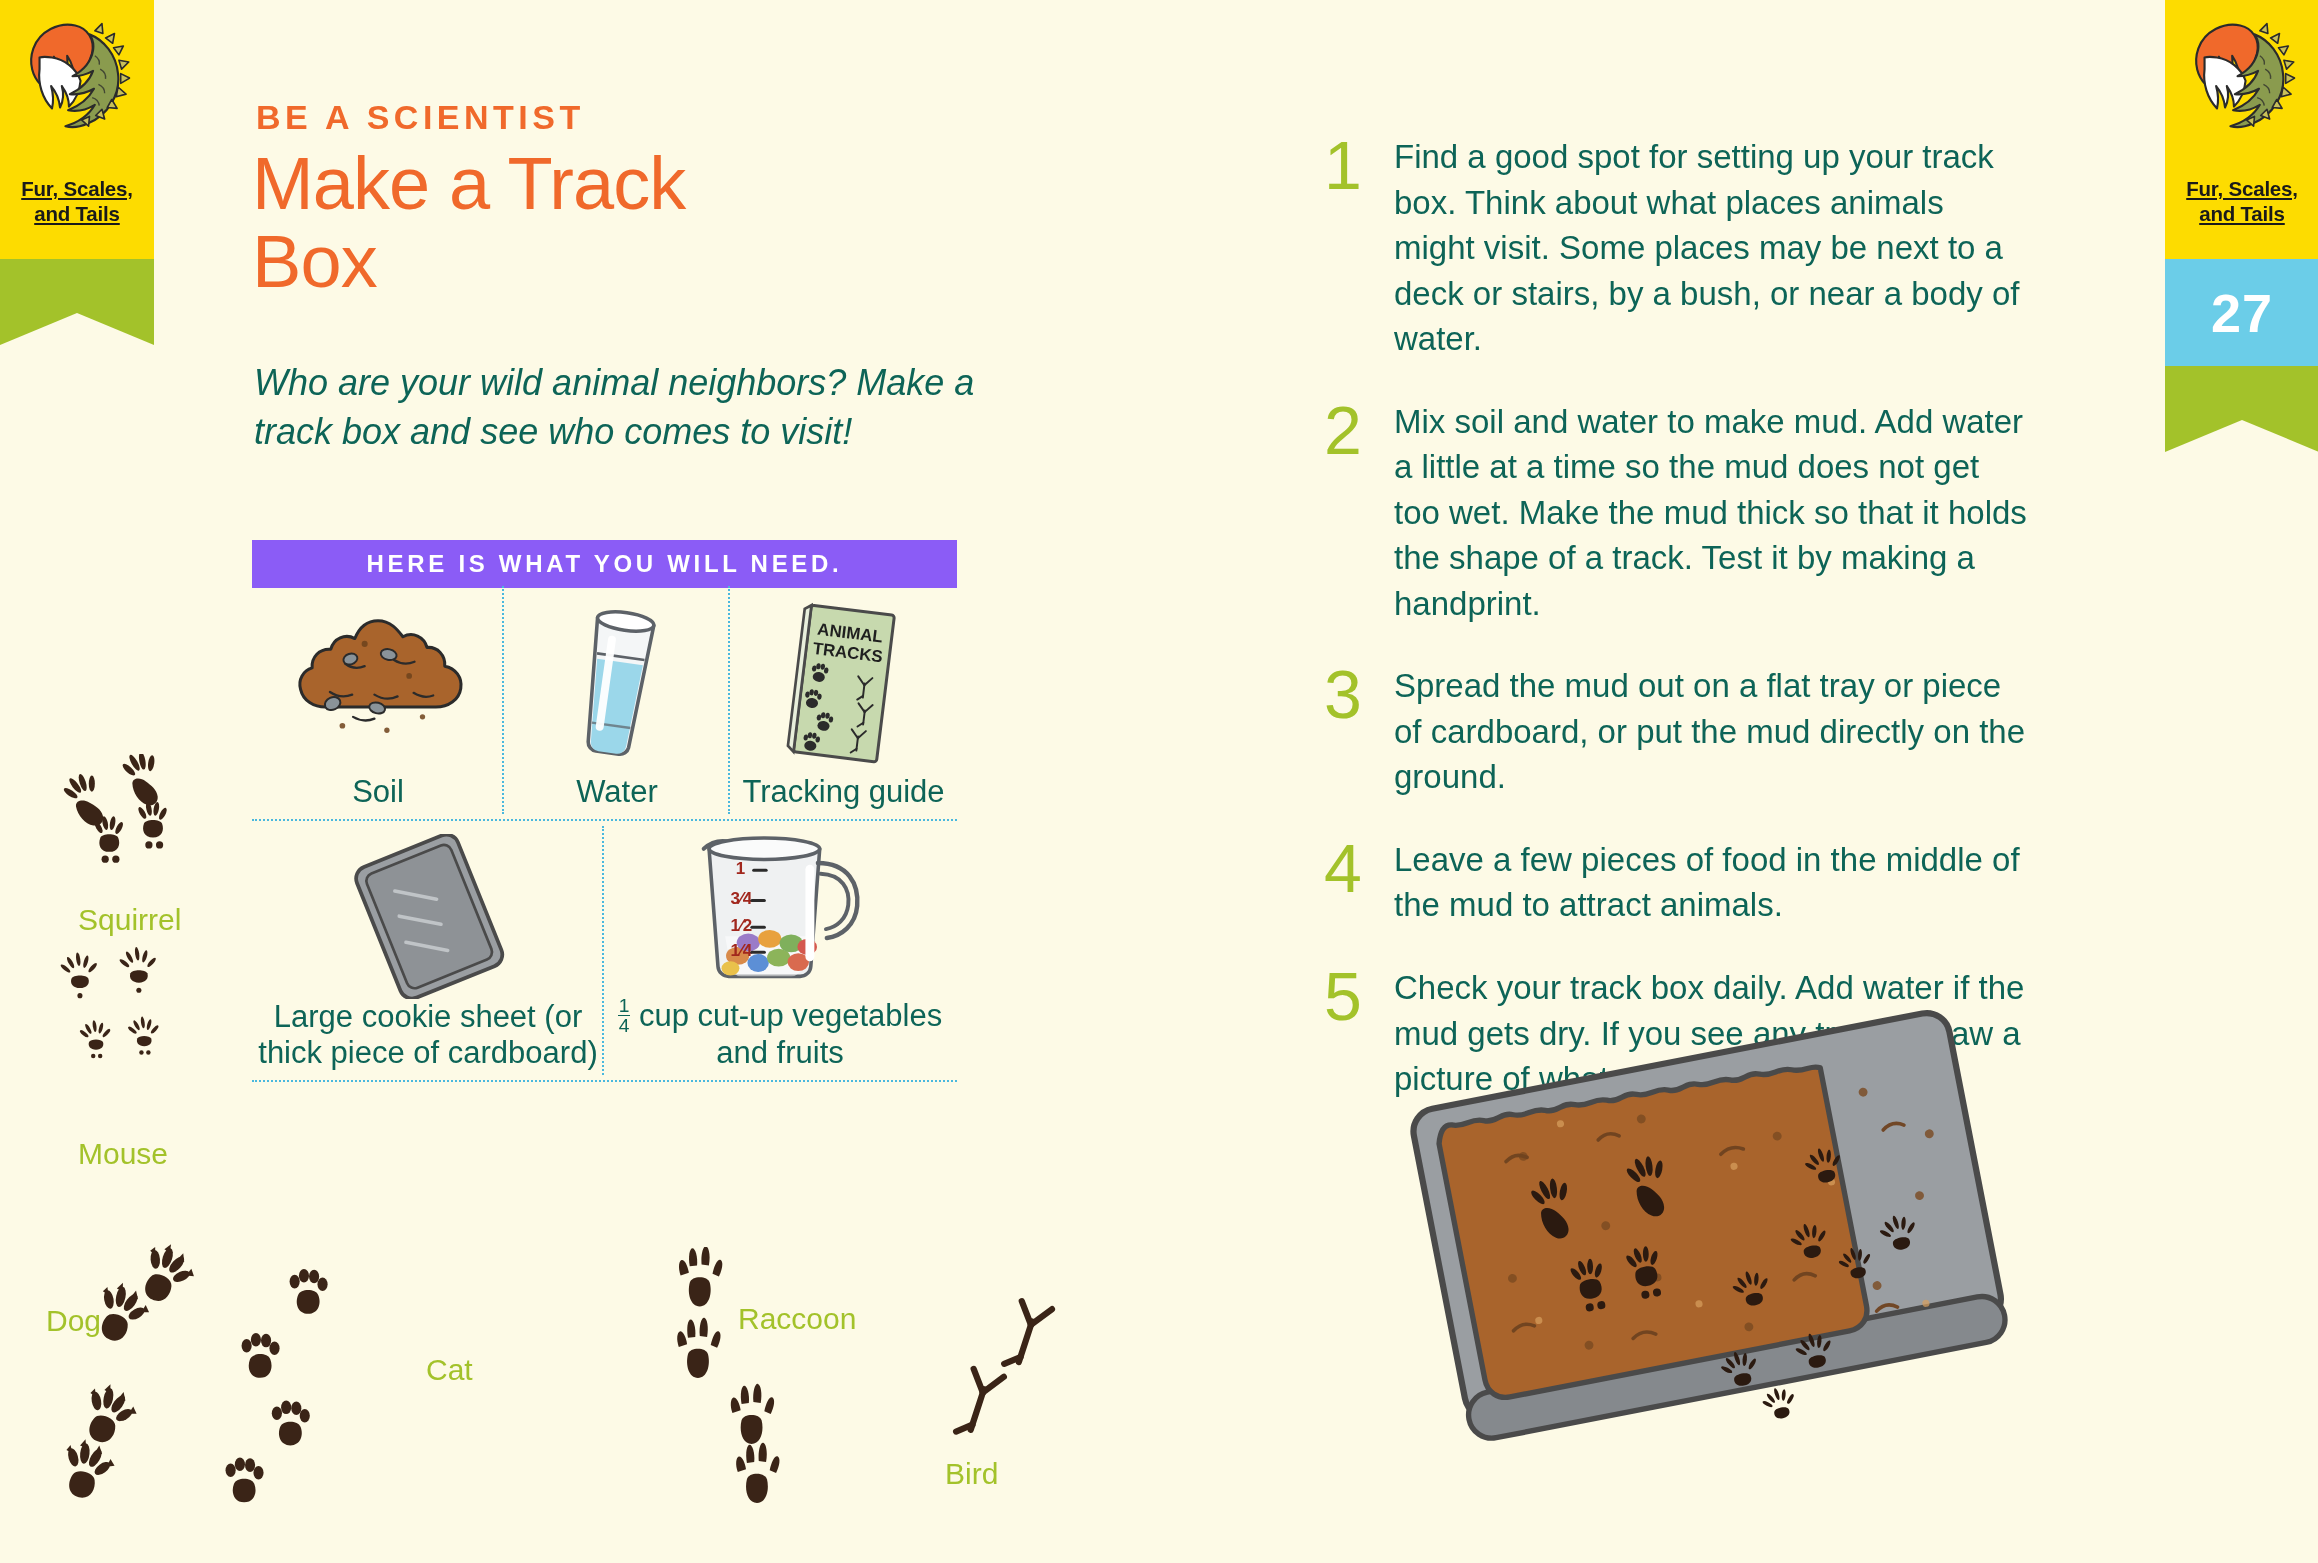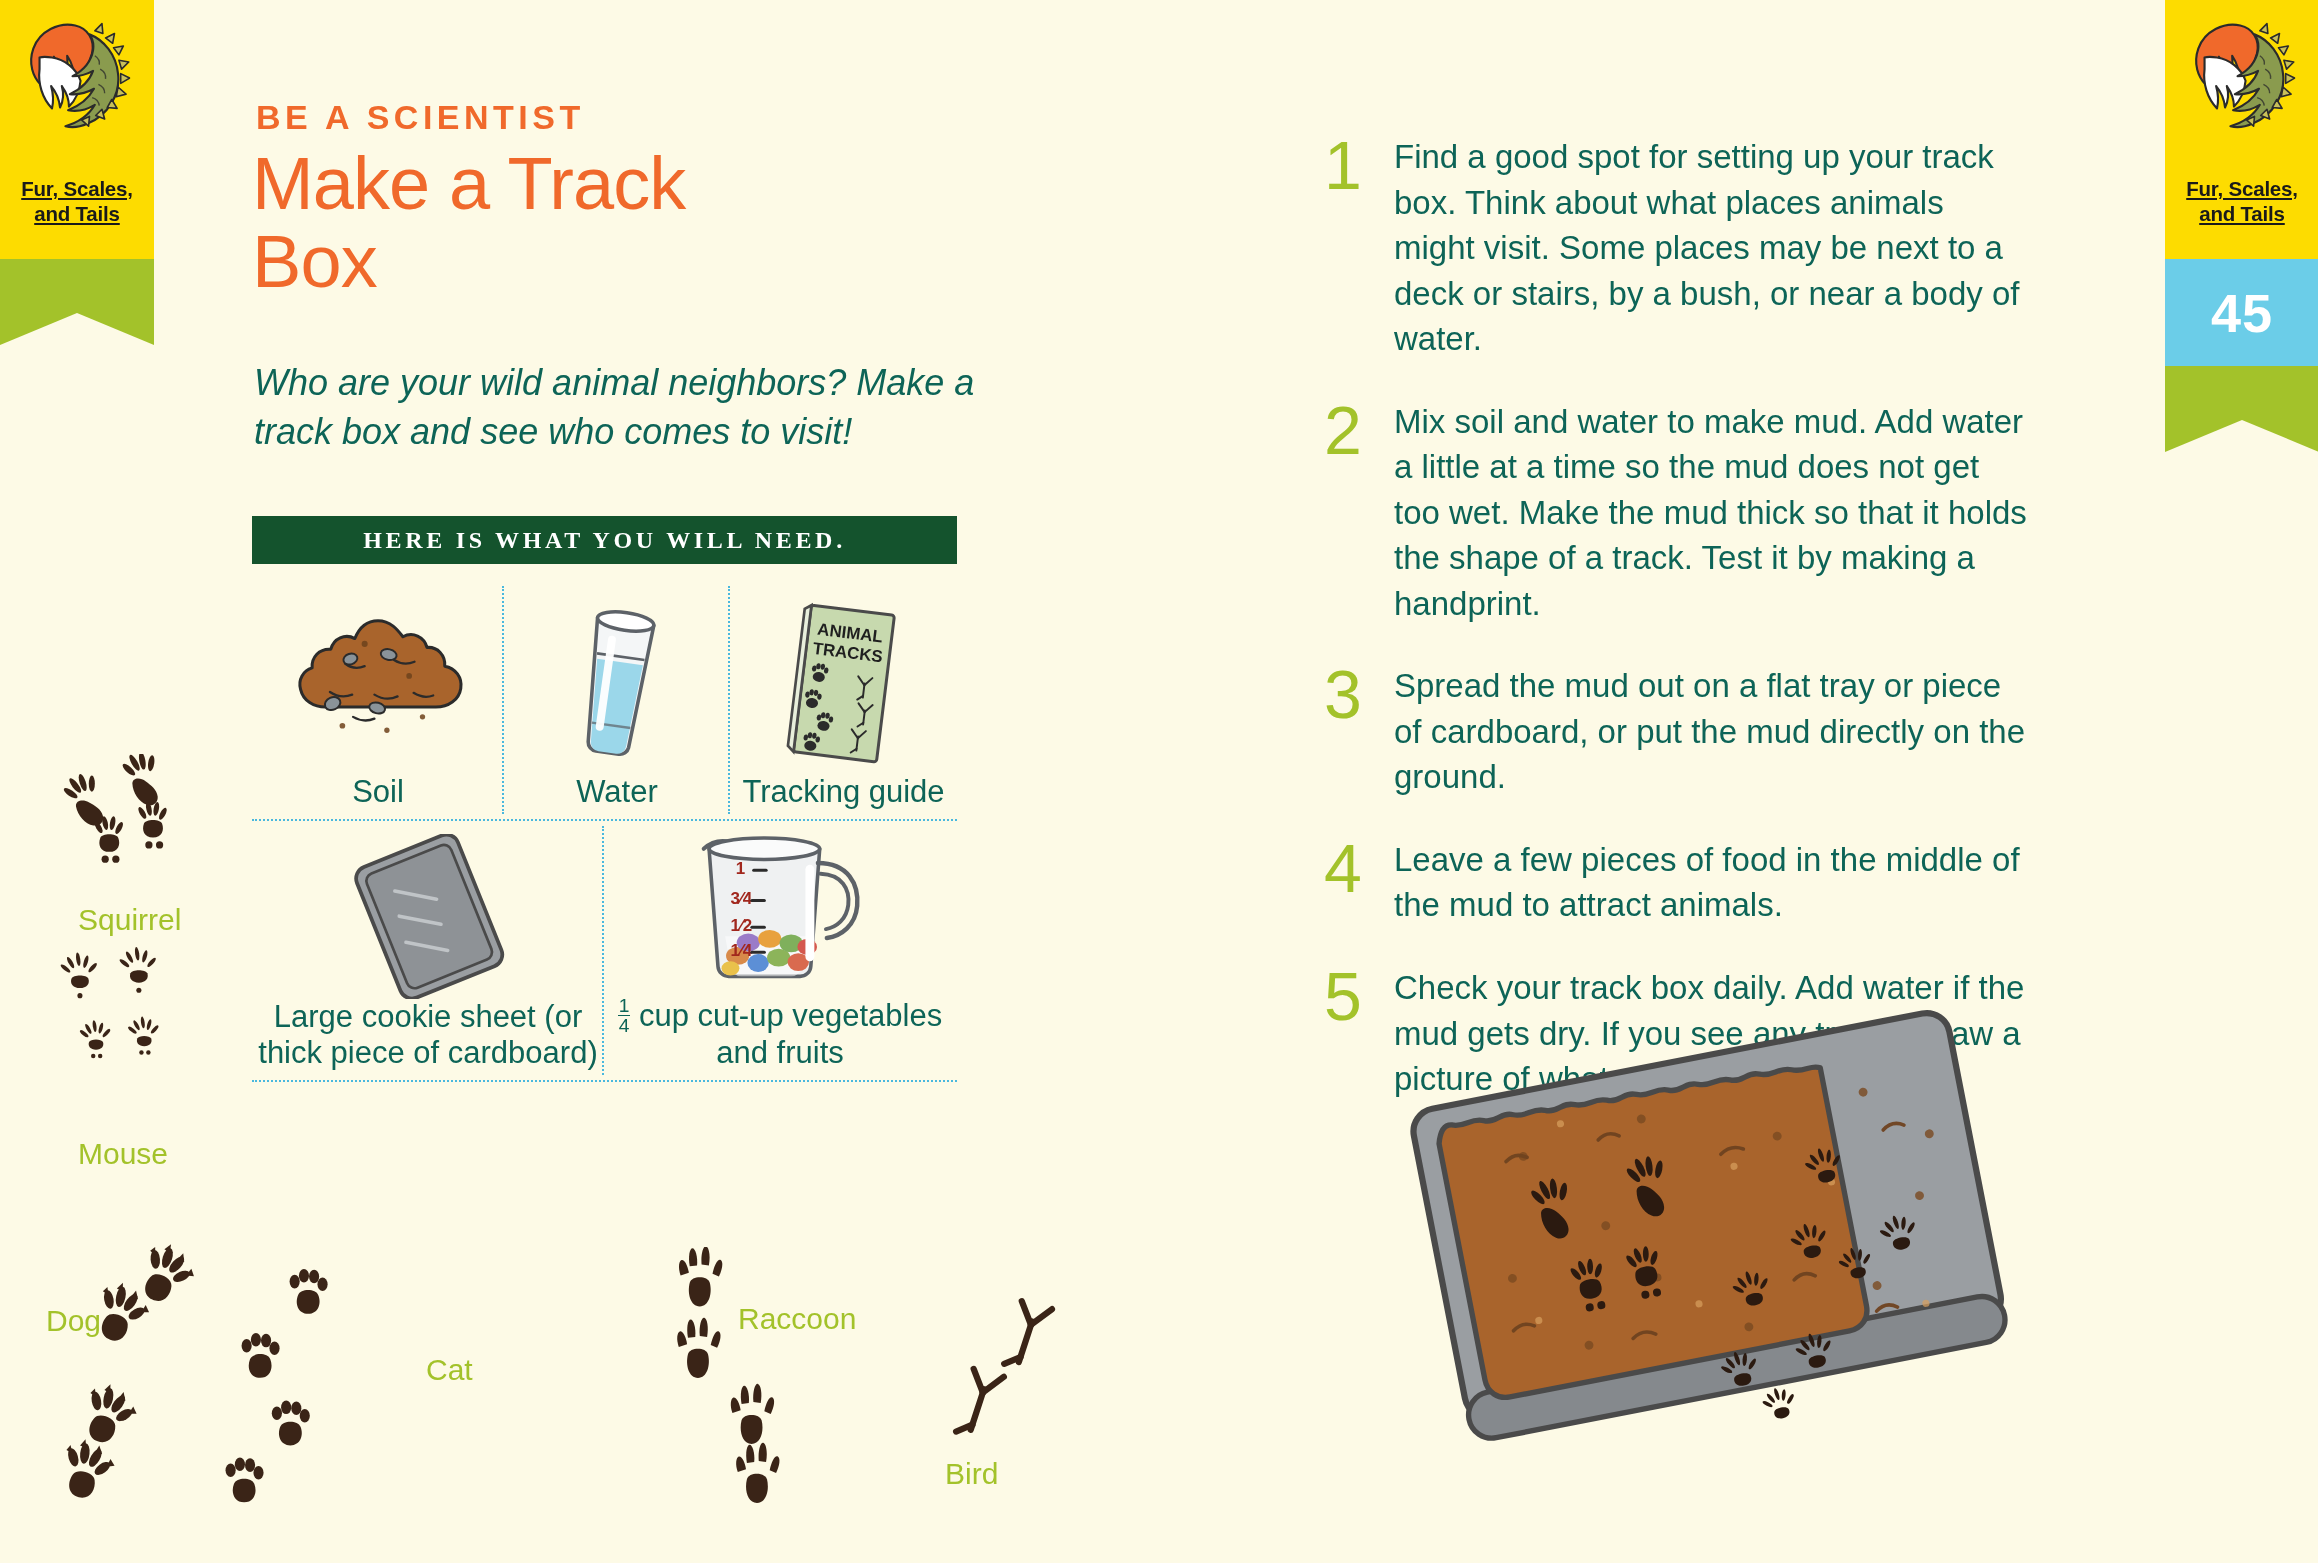--- a/index.html
+++ b/index.html
@@ -28,22 +28,22 @@
   
   .lp{position:absolute;left:0;top:0;width:1159px;height:1563px;}
   .kicker{position:absolute;left:256px;top:98px;font-size:34px;font-weight:bold;
     color:#F0692B;letter-spacing:4.5px;text-align:center;}
   .title{position:absolute;left:252px;top:145px;width:571px;font-size:74px;
     font-weight:normal;color:#F0692B;line-height:1.06;letter-spacing:-0.9px;}
   .intro{position:absolute;left:254px;top:359px;width:722px;font-size:36px;
     font-style:italic;color:#0D6457;line-height:1.36;
     font-family:"Liberation Sans Narrow","Liberation Sans",sans-serif;}
 
-  .needbar{position:absolute;left:252px;top:516px;width:705px;height:48px;
-    background:#14532d;display:flex;align-items:center;justify-content:center;font-family:Liberation Serif, serif;}
+  .needbar{position:absolute;left:252px;top:540px;width:705px;height:48px;
+    background:#8b5cf6;display:flex;align-items:center;justify-content:center;}
   .needbar span{color:#fff;font-size:24px;font-weight:bold;letter-spacing:3.7px;}
 
   .mat-grid{position:absolute;left:252px;top:581px;width:705px;}
   .mat-row{display:flex;}
   .mat-cell{position:relative;display:flex;flex-direction:column;align-items:center;
     justify-content:flex-end;padding:12.5px 5.4px 9px;box-sizing:border-box;}
   .mat-cell .art{flex:1;display:flex;align-items:center;justify-content:center;width:100%;}
   .mat-label{font-size:31px;color:#0D6457;text-align:center;line-height:1.16;
     font-family:"Liberation Sans Narrow","Liberation Sans",sans-serif;font-weight:500;}
   .vdot{position:absolute;top:5.4px;right:0;bottom:5.4px;width:0;
@@ -130,21 +130,21 @@
             <path d="M84 72q7 3 7 10"></path>
             <path d="M77 87q7 2 8 9"></path>
         </g>
       </svg>
       <div class="tab-cat">
         <span>Fur, Scales,</span><br>
         <span>and Tails</span>
       </div>
     </div>
     <div class="tab-blue">
-      <span class="tab-num">45</span>
+      <span class="tab-num">27</span>
     </div>
     <div class="tab-green">
       <div class="body"></div>
         <div class="point"></div>
     </div>
   </div>
 
   <div class="lp">
 
     <div class="kicker">BE A SCIENTIST</div>

